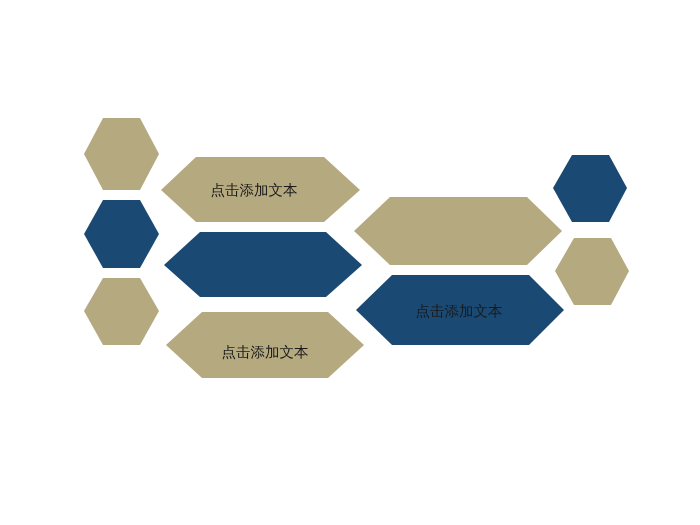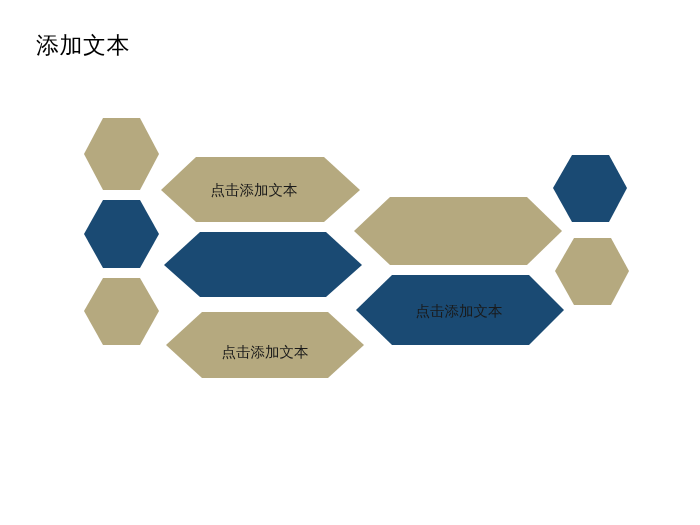--- a/index.html
+++ b/index.html
@@ -47,21 +47,20 @@
     font-family: "Liberation Sans", "DejaVu Sans", sans-serif;
     font-size: 14.5px;
     fill: #1a1a1a;
   }
 </style>
 </head>
 <body>
 
 <div id="slide">
 
-  <div id="slide-title">添加文本</div>
 
   <div id="hex-diagram">
     <svg viewBox="0 0 700 525" xmlns="http://www.w3.org/2000/svg">
 
       <polygon points="87,118 124,118 143,154 124,190 87,190 68,154" fill="#b5a97f"></polygon>
 
       <polygon points="87,200 124,200 143,234 124,268 87,268 68,234" fill="#1a4a73"></polygon>
 
       <polygon points="87,278 124,278 143,311 124,345 87,345 68,311" fill="#b5a97f"></polygon>
 

